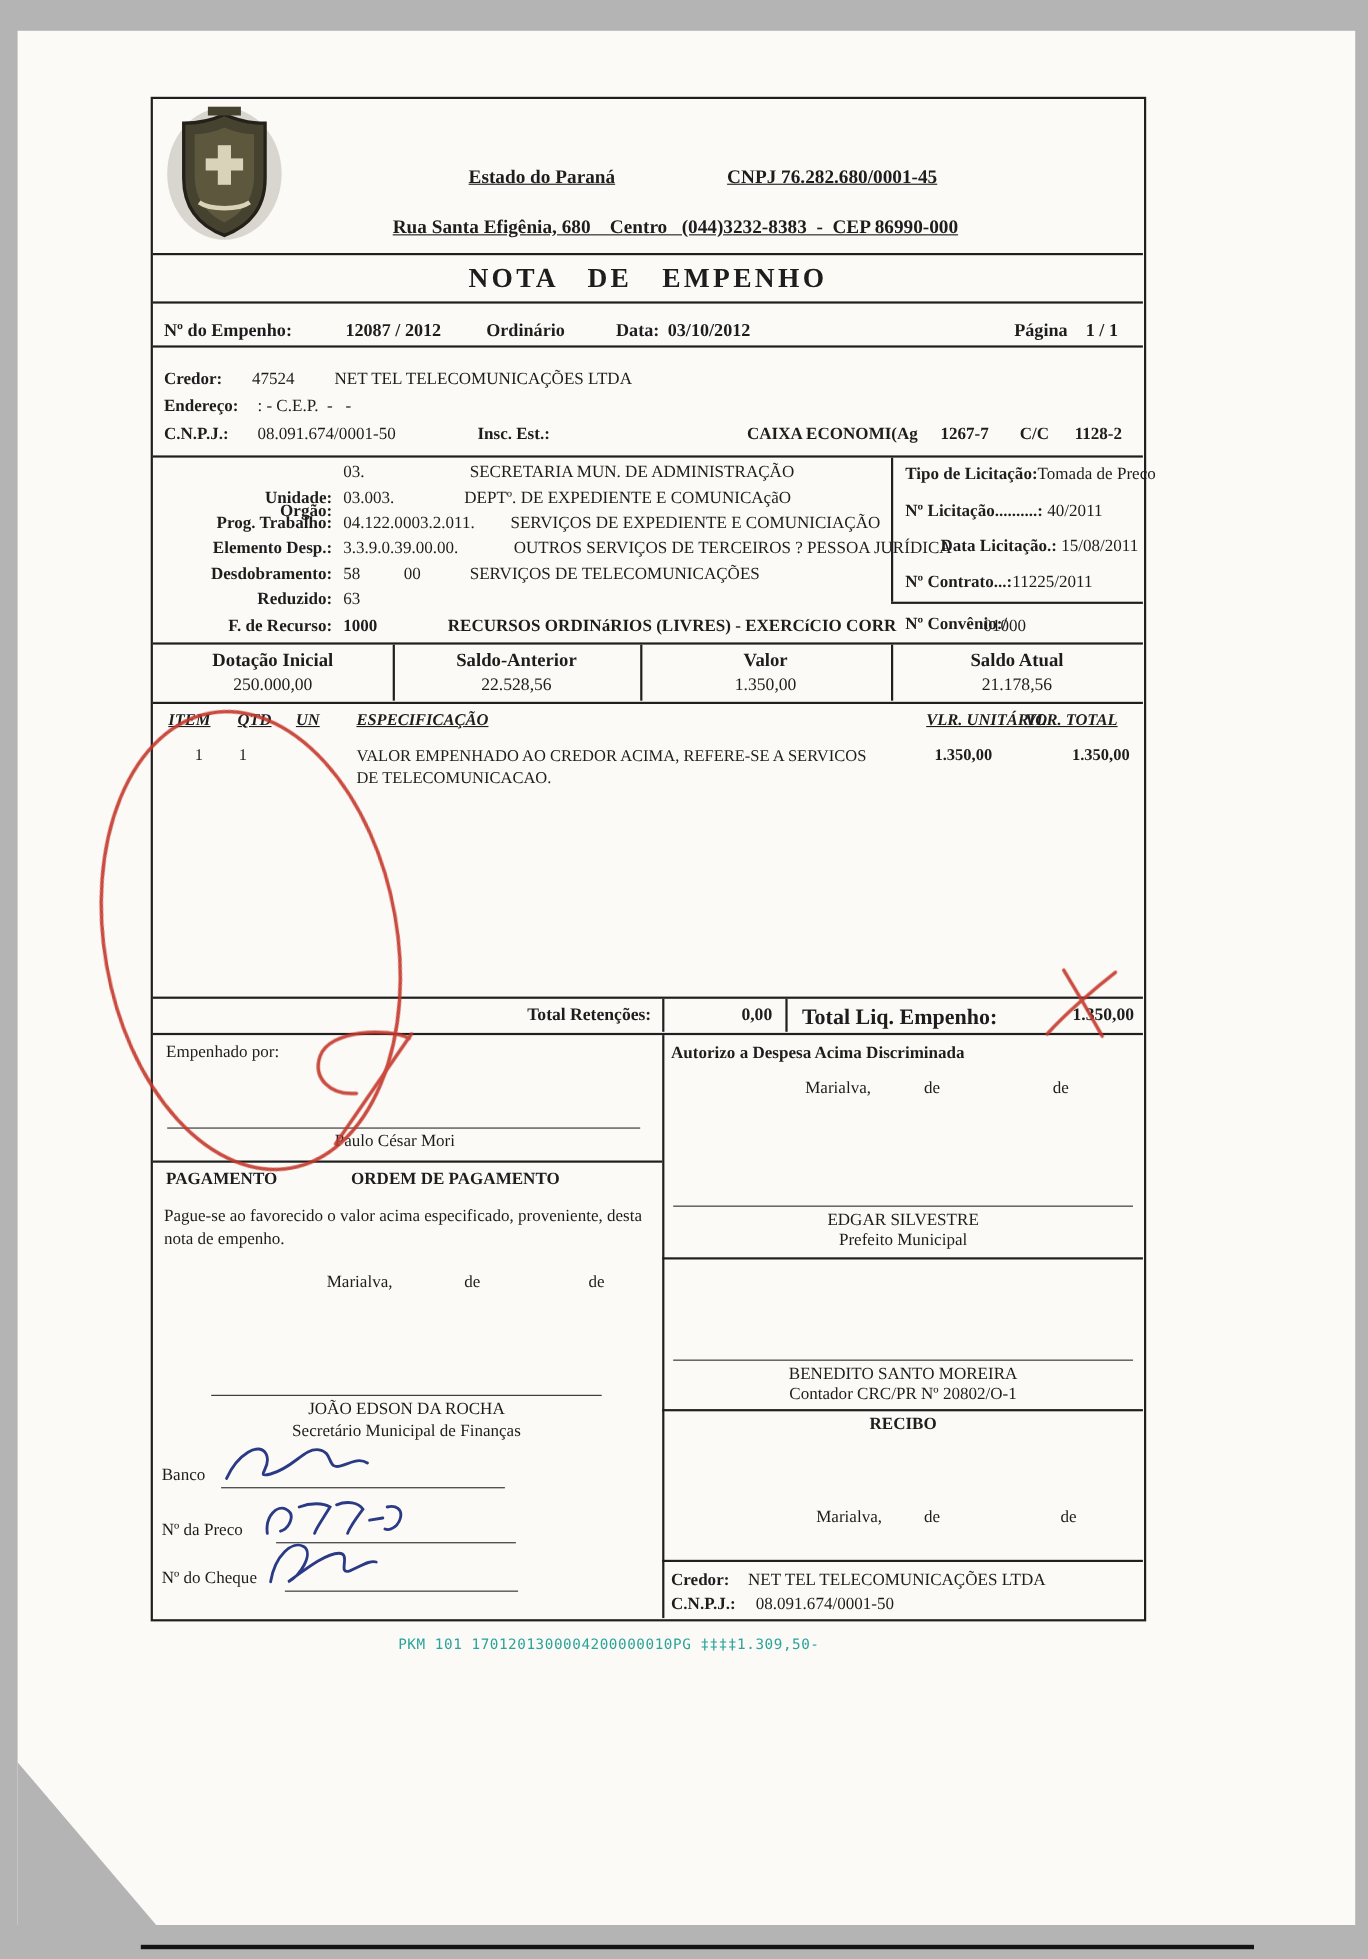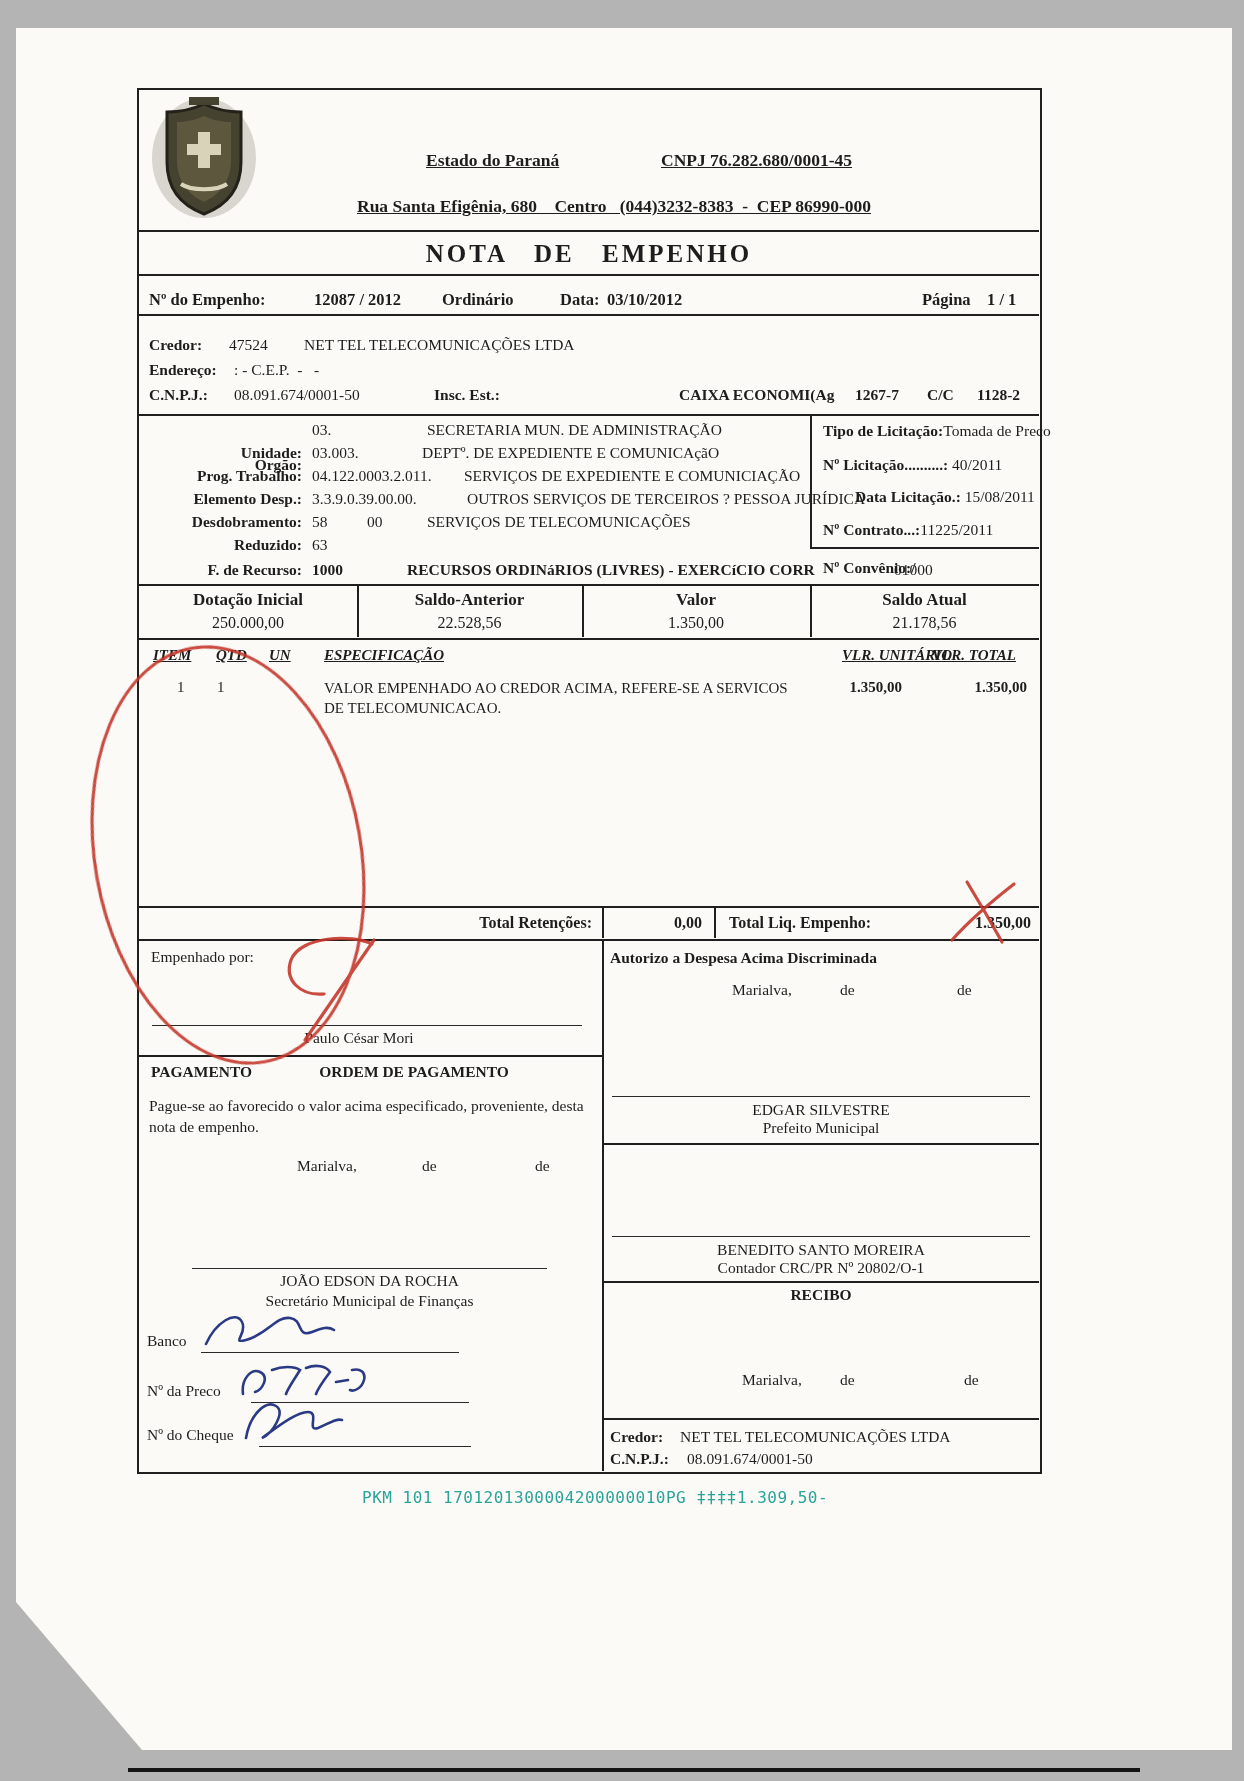--- a/index.html
+++ b/index.html
@@ -16,21 +16,21 @@
   .u{text-decoration:underline;}
   .c{text-align:center;}
   .r{text-align:right;}
   .bb{border-bottom:2.5px solid #1f1f1f;}
   .vl{position:absolute;width:0;border-left:2px solid #1f1f1f;}
   .hl{position:absolute;height:0;border-top:2px solid #1f1f1f;}
   .sig{position:absolute;height:0;border-top:1.5px solid #2a2a2a;}
   .band{position:absolute;left:0;top:140px;width:900px;height:46px;border-top:2.5px solid #1f1f1f;border-bottom:2.5px solid #1f1f1f;text-align:center;}
   .band span{font-size:25px;font-weight:bold;letter-spacing:3px;word-spacing:18px;line-height:44px;}
   .overlay{position:absolute;left:0;top:0;z-index:5;pointer-events:none;}
-  .dotm{position:absolute;left:362px;top:1488px;font-family:"DejaVu Sans Mono",monospace;font-size:16px;color:#2aa39b;letter-spacing:0.5px;}
+  .dotm{position:absolute;left:362px;top:1488px;font-family:"DejaVu Sans Mono",monospace;font-size:13px;color:#2aa39b;letter-spacing:0.5px;}
   .bottomline{position:absolute;left:128px;top:1768px;width:1012px;height:4px;background:#141414;}
 </style>
 </head>
 <body>
 
 <div class="scan">
   <div class="paper"></div>
 
   <div class="form">
 
@@ -146,21 +146,21 @@
       <div class="t wrap" style="left:185px;top:38px;width:465px;font-size:15px;line-height:1.35;">VALOR EMPENHADO AO CREDOR ACIMA, REFERE-SE A SERVICOS DE TELECOMUNICACAO.</div>
       <div class="t b r" style="left:640px;top:38px;width:123px;font-size:15px;">1.350,00</div>
       <div class="t b r" style="left:765px;top:38px;width:123px;font-size:15px;">1.350,00</div>
     </div>
 
     <div class="sec bb" style="top:818px;height:33px;">
       <div class="vl" style="left:463px;top:0;height:30px;"></div>
       <div class="vl" style="left:575px;top:0;height:30px;"></div>
       <div class="t b r" style="left:200px;top:5px;width:253px;font-size:16px;">Total Retenções:</div>
       <div class="t b r" style="left:468px;top:5px;width:95px;font-size:16px;">0,00</div>
-      <span class="t b" style="left:590px;top:5px;font-size:16px;">Total Liq. Empenho:</span>
+      <span class="t b" style="left:590px;top:5px;font-size:20px;">Total Liq. Empenho:</span>
       <div class="t b r" style="left:770px;top:5px;width:122px;font-size:16px;">1.350,00</div>
     </div>
 
     <div class="sec" style="top:851px;height:530px;">
       <div class="vl" style="left:463px;top:0;height:530px;"></div>
 
       <span class="t" style="left:12px;top:7px;">Empenhado por:</span>
       <div class="sig" style="left:13px;top:84px;width:430px;"></div>
       <div class="t c" style="left:40px;top:88px;width:360px;">Paulo César Mori</div>
       <div class="hl" style="left:0;top:114px;width:463px;"></div>

